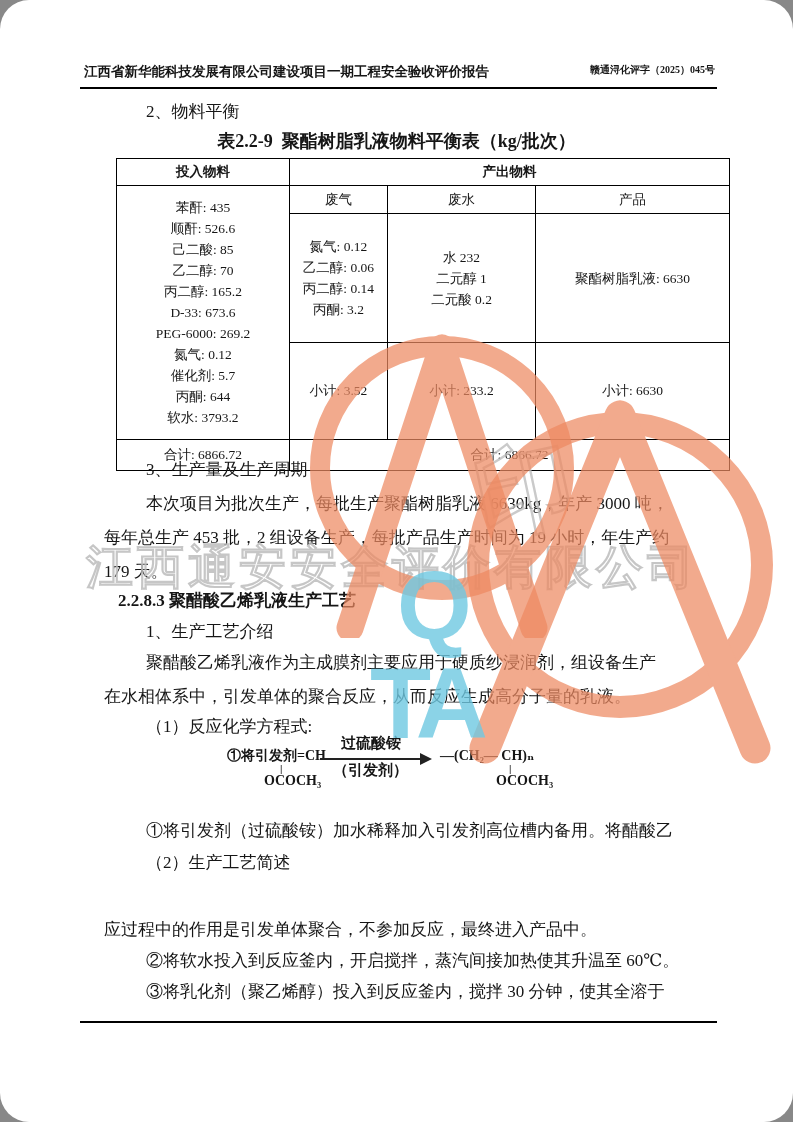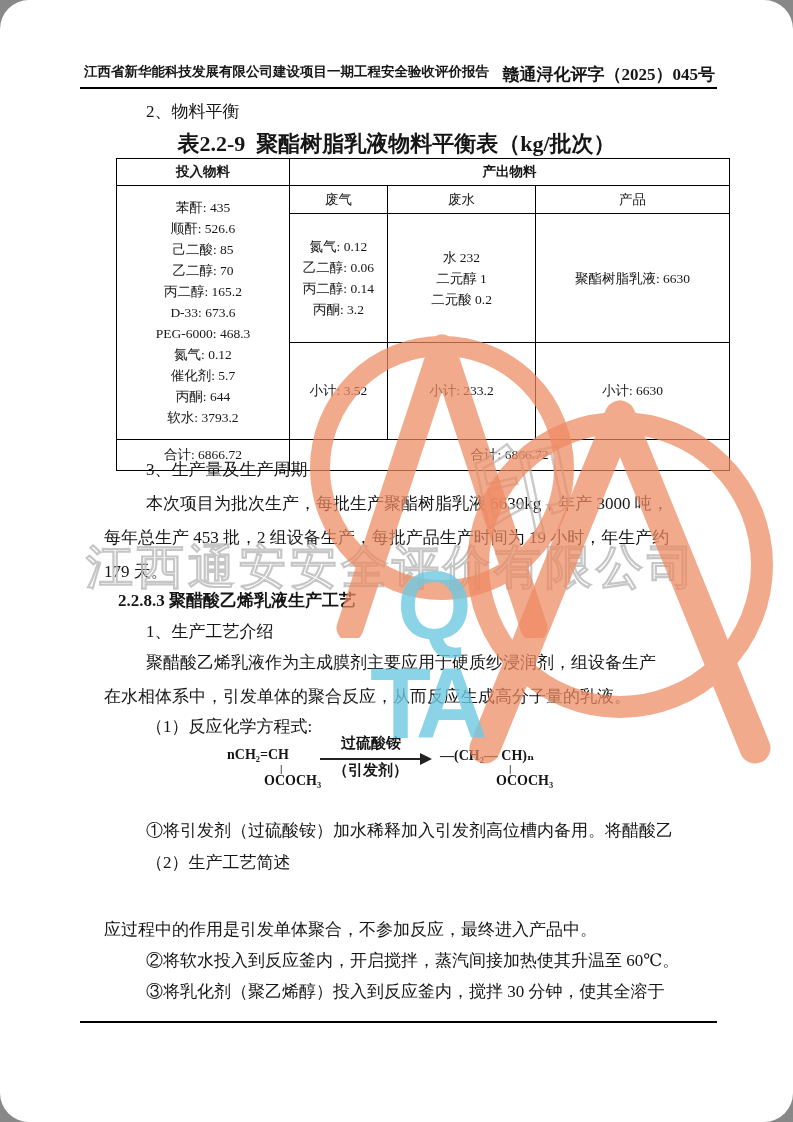--- a/index.html
+++ b/index.html
@@ -8,28 +8,28 @@
     width:793px; height:1122px;
     margin:0 auto;
     background:#ffffff;
     font-family:"Liberation Serif","DejaVu Serif",serif;
     color:#161616;
     overflow:hidden;
     border-radius:29px;
   }
   
   .hdr-left  { position:absolute; left:84px;  top:63px; font-size:13.5px; font-weight:bold; white-space:pre; }
-  .hdr-right { position:absolute; right:78px; top:63px; font-size:17px; font-weight:bold; white-space:pre; }
+  .hdr-right { position:absolute; right:78px; top:63px; font-size:10px; font-weight:bold; white-space:pre; }
   .hdr-rule  { position:absolute; left:80px; top:87px; width:637px; height:2px; background:#000; }
 
   
   .line { position:absolute; font-size:17px; white-space:pre; line-height:1.25; }
   .bold { font-weight:bold; }
   .table-title { position:absolute; left:0; top:129px; width:100%; text-align:center;
-                 font-size:22px; font-weight:bold; white-space:pre; }
+                 font-size:18px; font-weight:bold; white-space:pre; }
 
   
   table.mb { position:absolute; left:116px; top:158px; width:613px;
              border-collapse:collapse; table-layout:fixed;
              font-size:13.5px; }
   table.mb td { border:1.6px solid #000; text-align:center; vertical-align:middle;
                 padding:2px 2px; overflow:hidden; }
   table.mb td.hd { font-weight:bold; height:22px; }
   table.mb td.subhd { height:23px; }
   .cell-list div { line-height:21px; white-space:pre; }
@@ -98,21 +98,21 @@
       <td class="hd" colspan="3">产出物料</td>
     </tr>
     <tr>
       <td rowspan="3" class="inputs-cell cell-list">
             <div>苯酐: 435</div>
             <div>顺酐: 526.6</div>
             <div>己二酸: 85</div>
             <div>乙二醇: 70</div>
             <div>丙二醇: 165.2</div>
             <div>D-33: 673.6</div>
-            <div>PEG-6000: 468.3</div>
+            <div>PEG-6000: 269.2</div>
             <div>氮气: 0.12</div>
             <div>催化剂: 5.7</div>
             <div>丙酮: 644</div>
             <div>软水: 3793.2</div>
           </td>
       <td class="subhd">废气</td>
       <td class="subhd">废水</td>
       <td class="subhd">产品</td>
     </tr>
     <tr>
@@ -147,21 +147,21 @@
   <div class="line" style="left:146px; top:493px;">本次项目为批次生产，每批生产聚酯树脂乳液 6630kg，年产 3000 吨，</div>
   <div class="line" style="left:104px; top:527px;">每年总生产 453 批，2 组设备生产，每批产品生产时间为 19 小时，年生产约</div>
   <div class="line" style="left:104px; top:561px;">179 天。</div>
 
   <div class="line bold" style="left:118px; top:590px;">2.2.8.3 聚醋酸乙烯乳液生产工艺</div>
   <div class="line" style="left:146px; top:621px;">1、生产工艺介绍</div>
   <div class="line" style="left:146px; top:652px;">聚醋酸乙烯乳液作为主成膜剂主要应用于硬质纱浸润剂，组设备生产</div>
   <div class="line" style="left:104px; top:686px;">在水相体系中，引发单体的聚合反应，从而反应生成高分子量的乳液。</div>
   <div class="line" style="left:146px; top:716px;font-family:Liberation Serif, serif;">（1）反应化学方程式:</div>
 
-  <div class="eq" style="left:227px; top:747px;">nCH₂=CH</div>
+  <div class="eq" style="left:227px; top:747px;">①将引发剂=CH</div>
   <div class="eq eq-small" style="left:280px; top:762px;">|</div>
   <div class="eq" style="left:264px; top:773px;">OCOCH₃</div>
   <div class="eq eq-cjk" style="left:341px; top:734px;">过硫酸铵</div>
   <div class="arrow-line"></div>
   <div class="arrow-head"></div>
   <div class="eq eq-cjk" style="left:333px; top:761px;">（引发剂）</div>
   <div class="eq" style="left:440px; top:747px;">—(CH₂— CH)ₙ</div>
   <div class="eq eq-small" style="left:509px; top:762px;">|</div>
   <div class="eq" style="left:496px; top:773px;">OCOCH₃</div>
 

